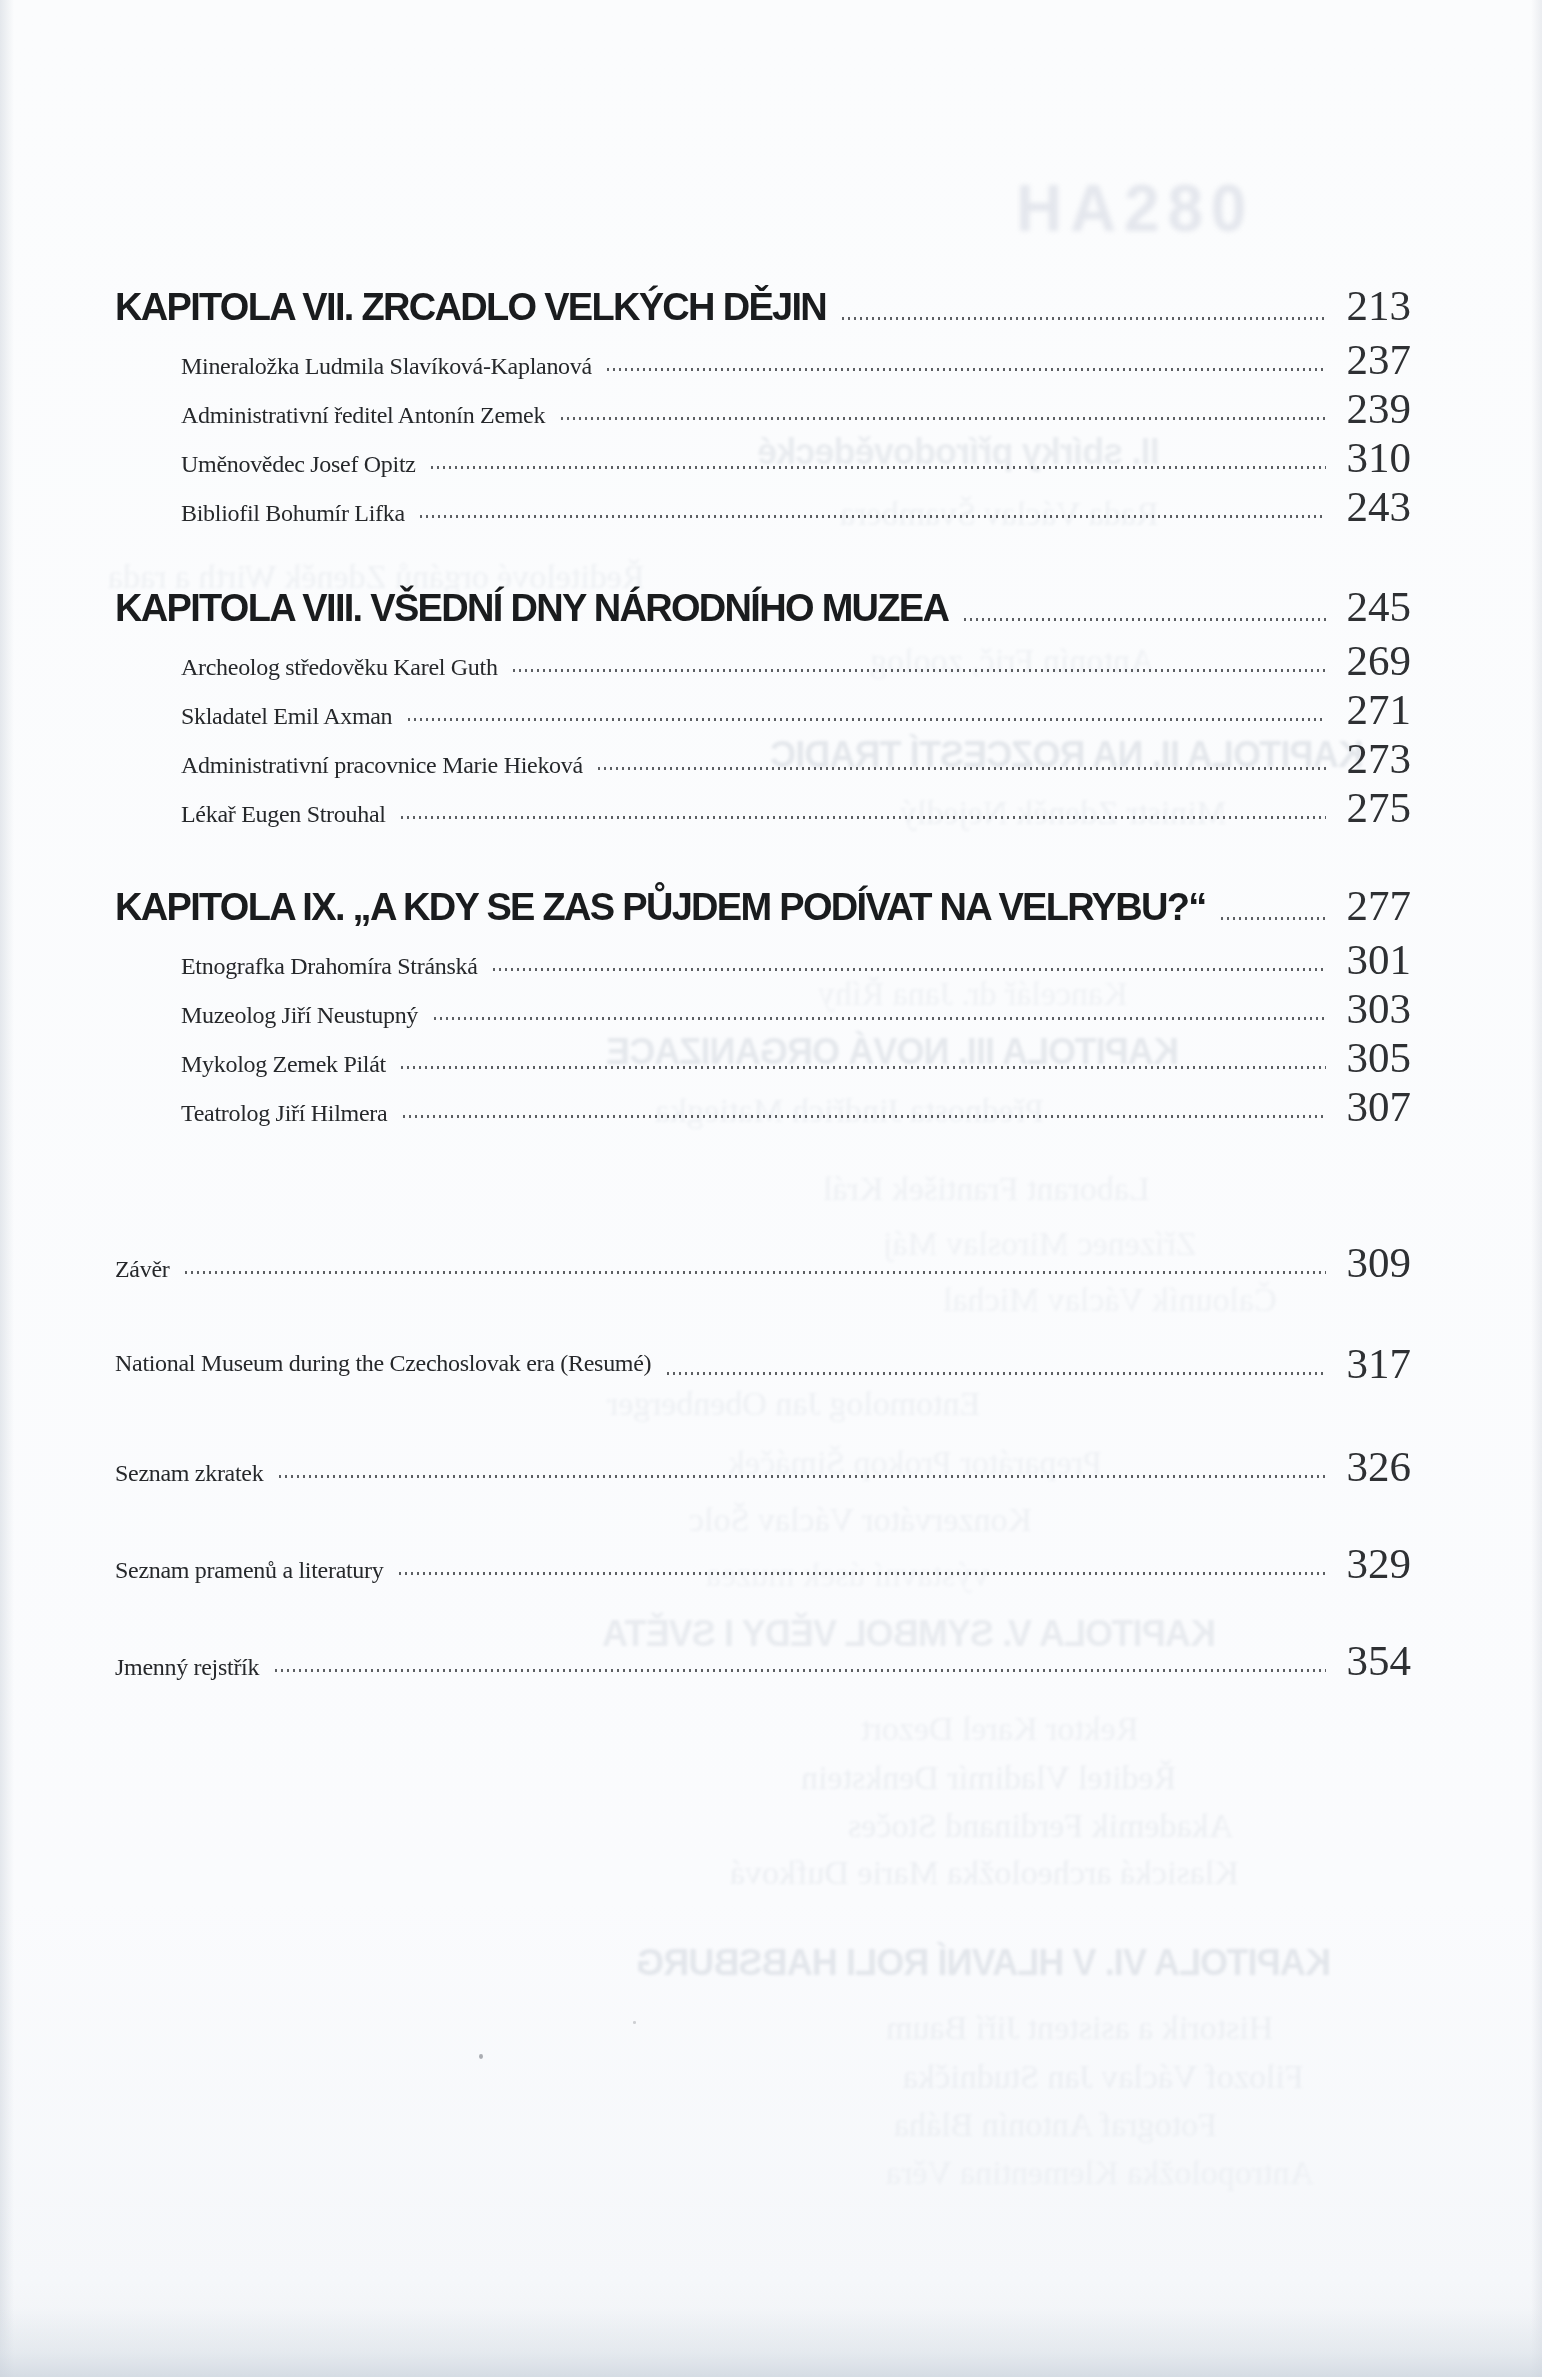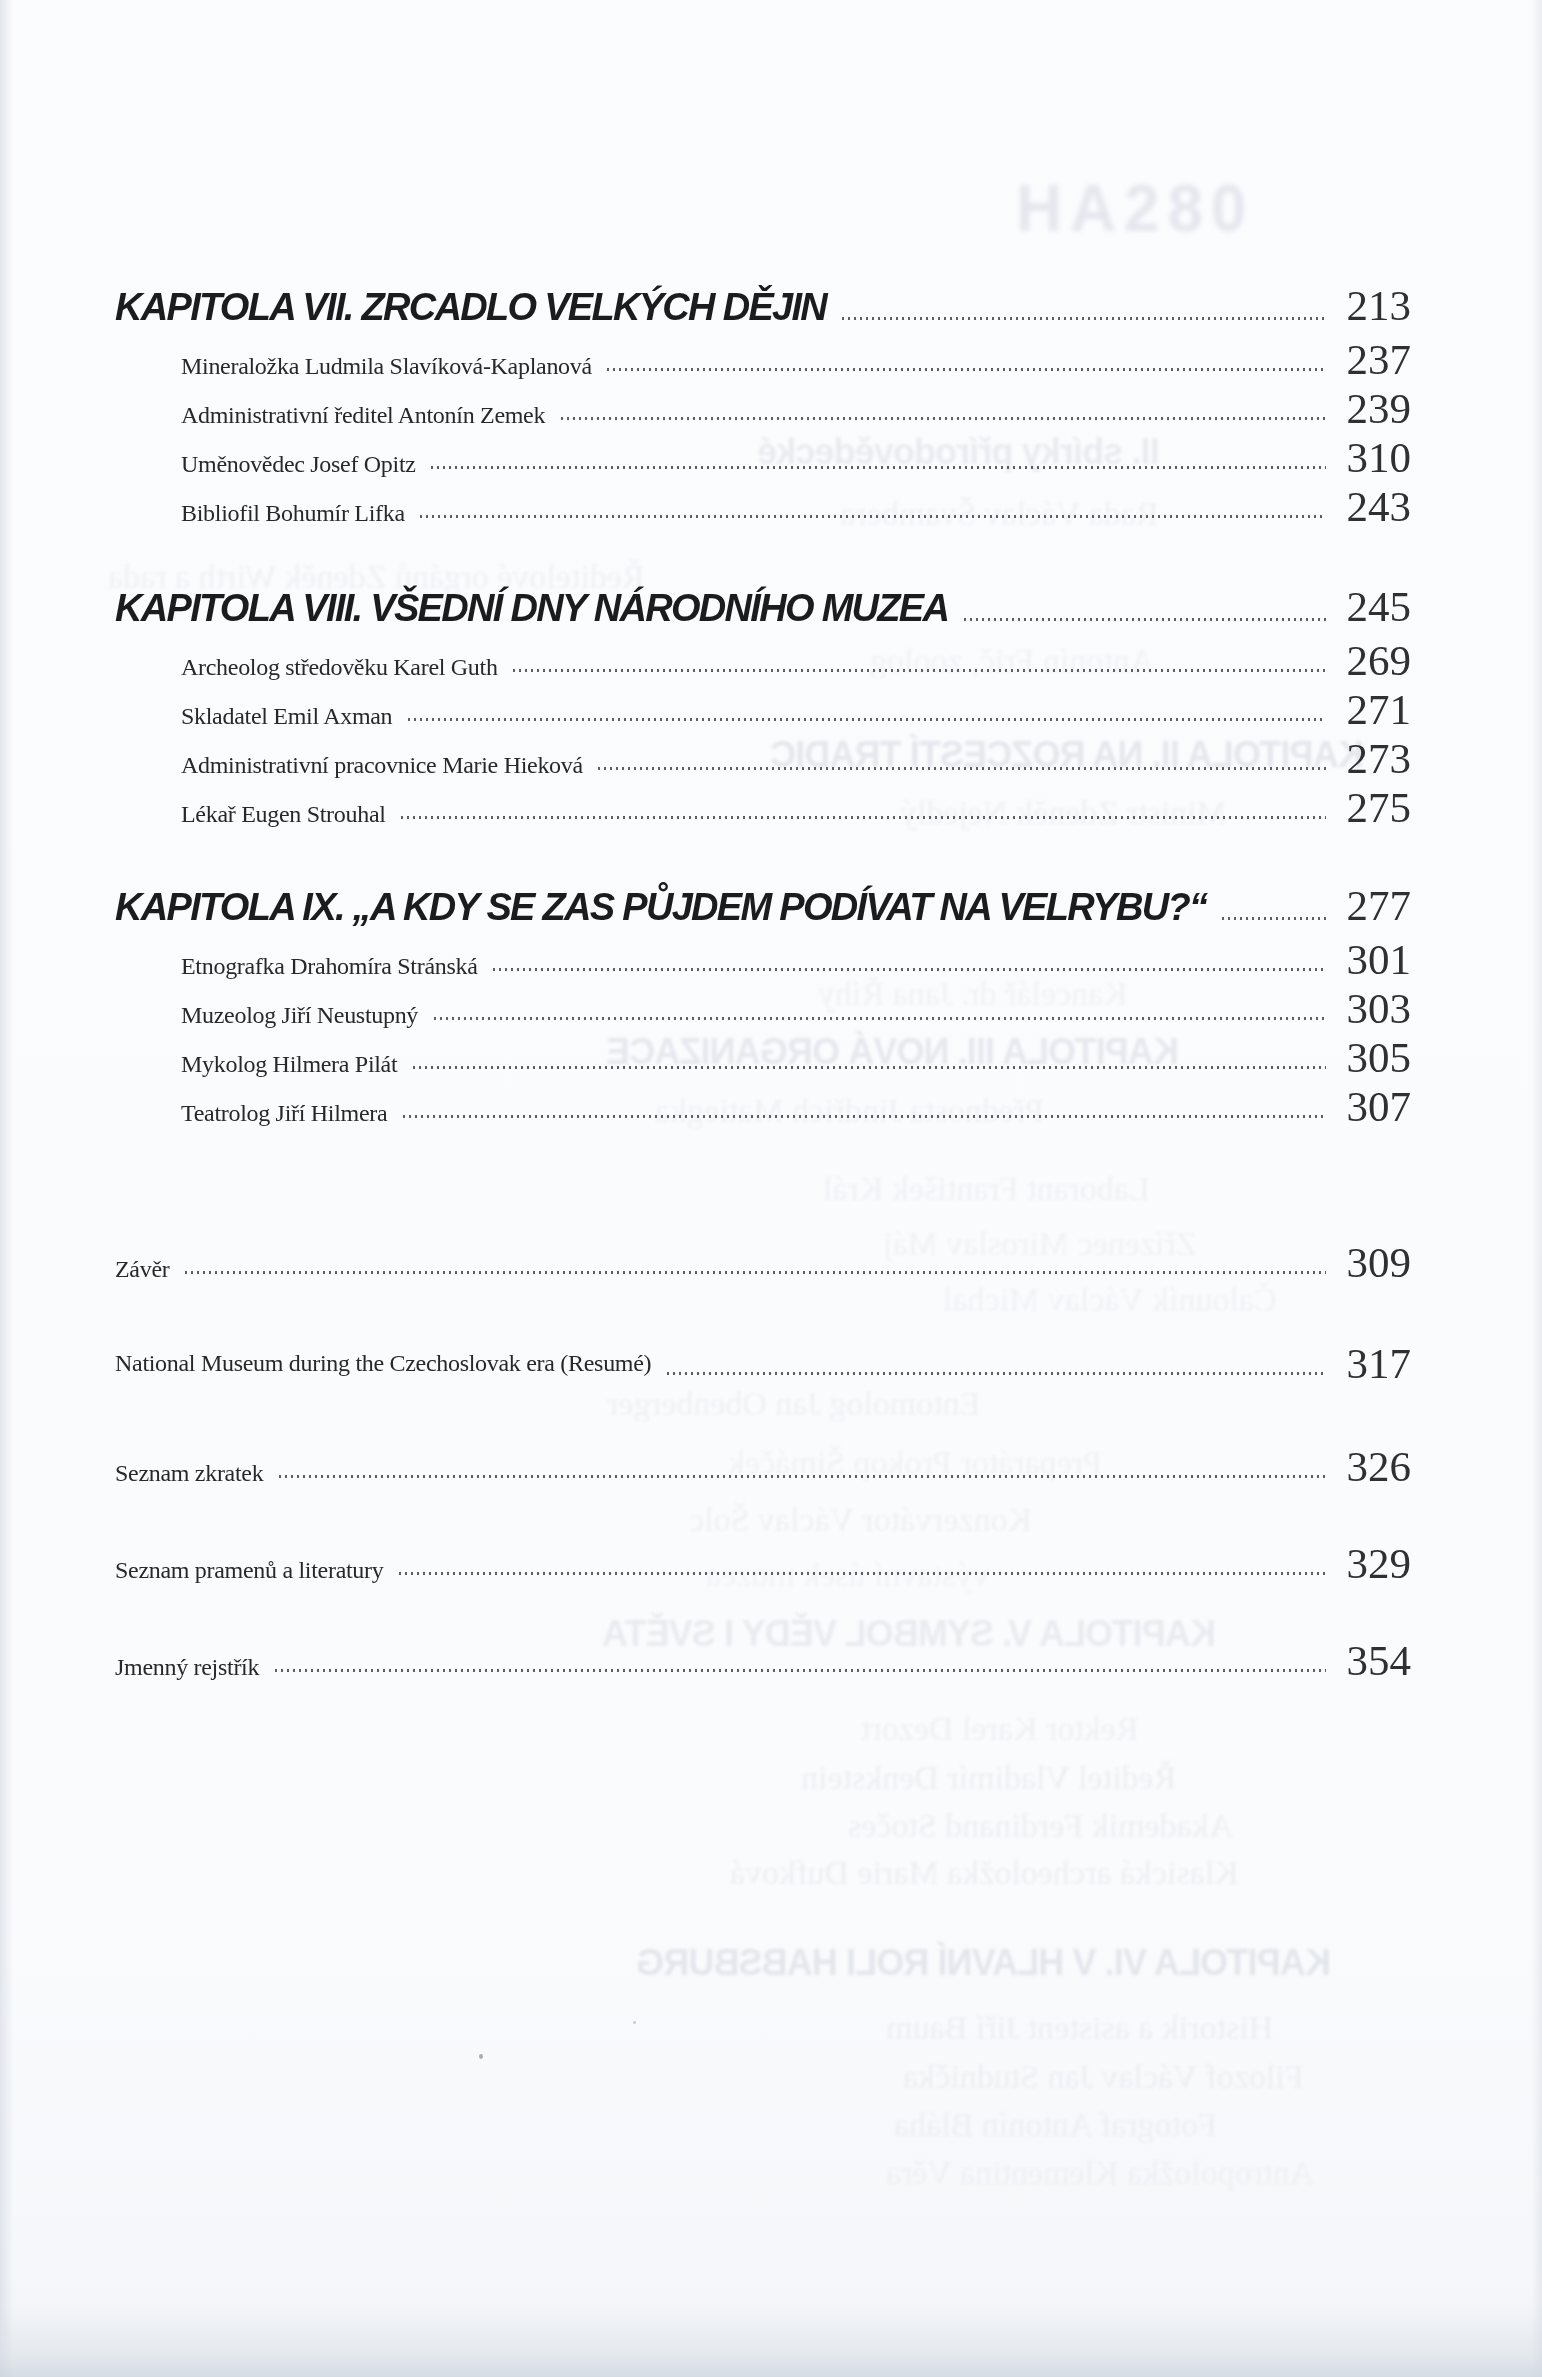--- a/index.html
+++ b/index.html
@@ -76,21 +76,20 @@
   .heading-row { height: 56px; }
   .h-label {
     font-family: "Liberation Sans", "DejaVu Sans", sans-serif;
     font-weight: bold;
     font-size: 38px;
     line-height: 56px;
     letter-spacing: -1.7px;
     color: #1a1c1e;
     white-space: nowrap;
     flex-shrink: 0;
-    font-style: italic;
   }
   .i-label {
     font-size: 24px;
     line-height: 49px;
     letter-spacing: -0.3px;
     color: #26282b;
     white-space: nowrap;
     flex-shrink: 0;
   }
   .item-row { padding-left: 66px; }
@@ -215,21 +214,21 @@
     <span class="i-label">Etnografka Drahomíra Stránská</span>
     <span class="dots"></span>
     <span class="pagenum">301</span>
   </div>
         <div class="row item-row">
     <span class="i-label">Muzeolog Jiří Neustupný</span>
     <span class="dots"></span>
     <span class="pagenum">303</span>
   </div>
         <div class="row item-row">
-    <span class="i-label">Mykolog Hilmera Pilát</span>
+    <span class="i-label">Mykolog Zemek Pilát</span>
     <span class="dots"></span>
     <span class="pagenum">305</span>
   </div>
         <div class="row item-row">
     <span class="i-label">Teatrolog Jiří Hilmera</span>
     <span class="dots"></span>
     <span class="pagenum">307</span>
   </div>
       </section>
       <div class="row back-row" style="margin-top: 107px;">

